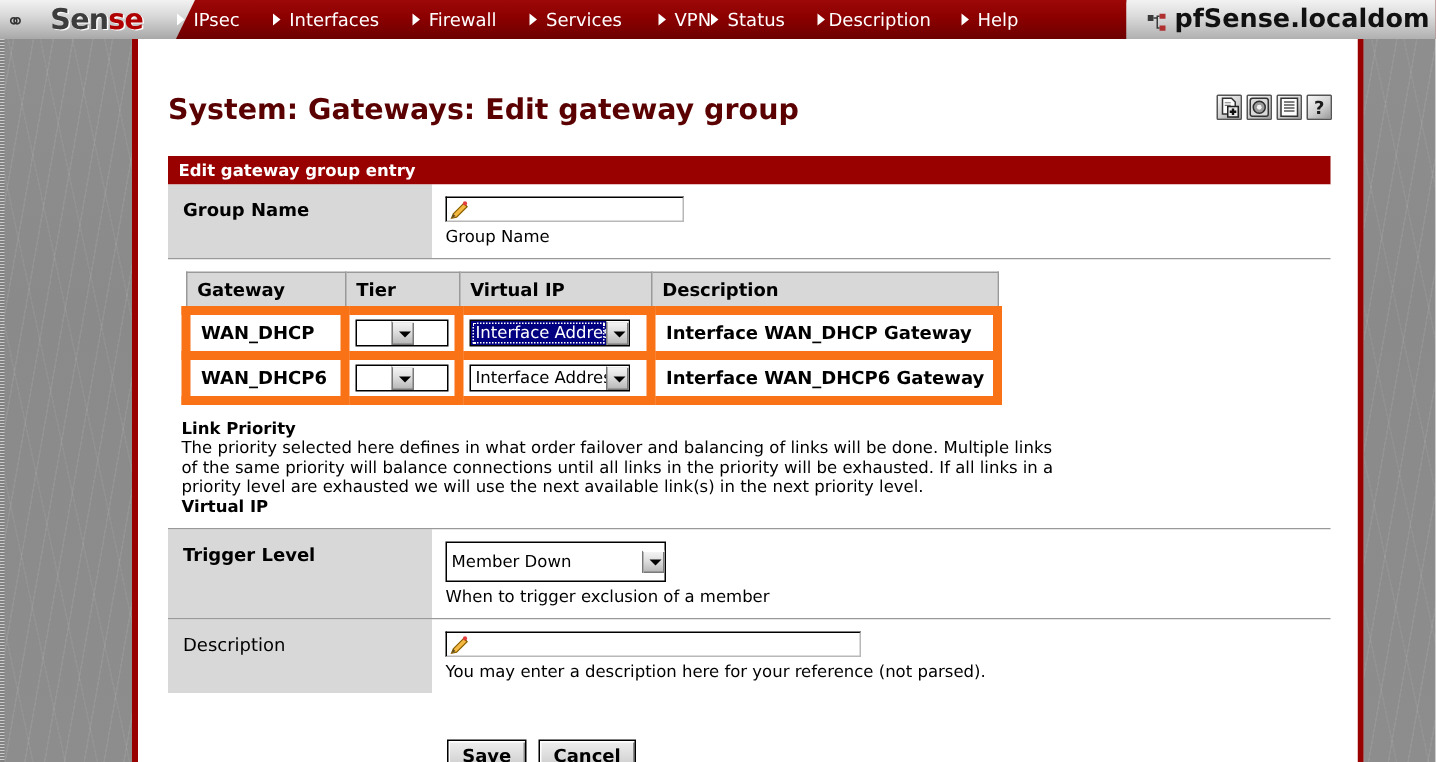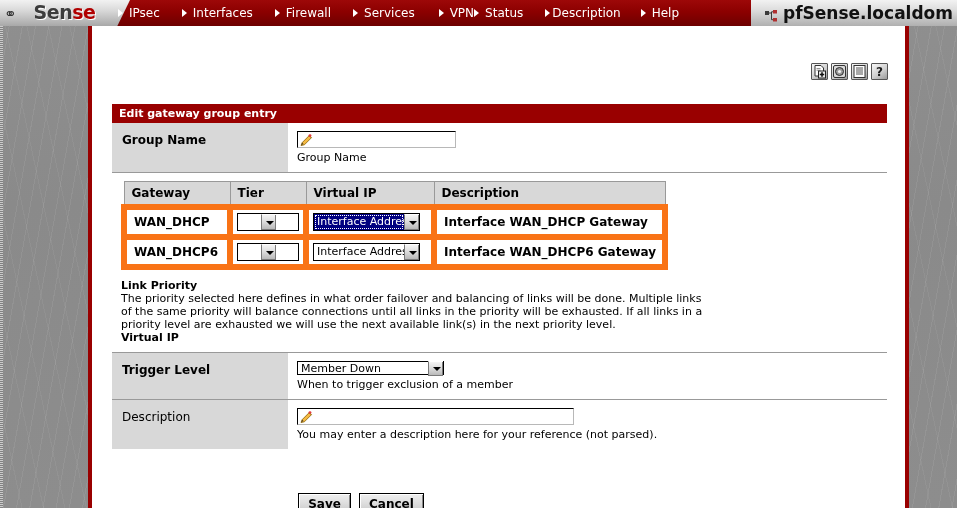--- a/index.html
+++ b/index.html
@@ -328,21 +328,21 @@
     content: "";
     position: absolute;
     top: 6px; left: 4px;
     width: 0; height: 0;
     border-left: 4px solid transparent;
     border-right: 4px solid transparent;
     border-top: 4px solid #000;
   }
   .sel-tier { width: 62px; flex-direction: column; }
   .sel-vip  { width: 107px; }
-  .sel-trigger { width: 147px; height: 14px; }
+  .sel-trigger { width: 147px; height: 27px; }
   .sel-trigger .sel-text { line-height: 15px; }
   .sel-trigger .sel-arrow { height: 15px; }
   .sel-trigger .sel-arrow::after { top: 5px; }
 
   .desc-block {
     margin-top: 9px;
     font-size: 11px;
     line-height: 13px;
     max-width: 588px;
   }
@@ -440,20 +440,21 @@
           <rect x="8" y="8" width="4" height="3.5" fill="#b03030"></rect>
           <path d="M4 3 H6.5 V1.8 H8 M6.5 3 V9.7 H8" stroke="#3a3a3a" stroke-width="1" fill="none"></path>
         </svg>
       </span>
       <span>pfSense.localdom</span>
     </div>
   </div>
 
   <div id="canvas">
 
+    <div id="page-title">System: Gateways: Edit gateway group</div>
 
     <div id="title-icons">
       <div class="ticon">
         <svg width="15" height="15" viewBox="0 0 15 15">
           <path d="M3 1.5 h6 l2.5 2.5 v8 h-8.5 z" fill="#fdfdfd" stroke="#333" stroke-width="1"></path>
           <path d="M4.5 4.5 h4 M4.5 6.2 h4" stroke="#777" stroke-width="0.8"></path>
           <rect x="6.5" y="7" width="7" height="7" fill="#eaeaea" stroke="#222" stroke-width="1"></rect>
           <path d="M10 8.3 v4.4 M7.8 10.5 h4.4" stroke="#111" stroke-width="1.6"></path>
         </svg>
       </div>

